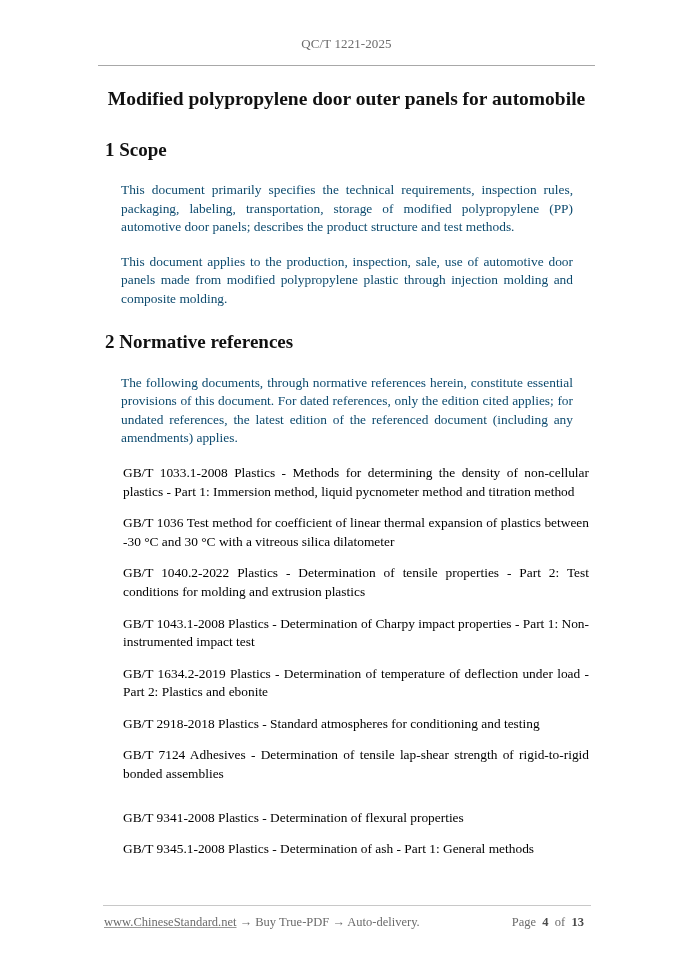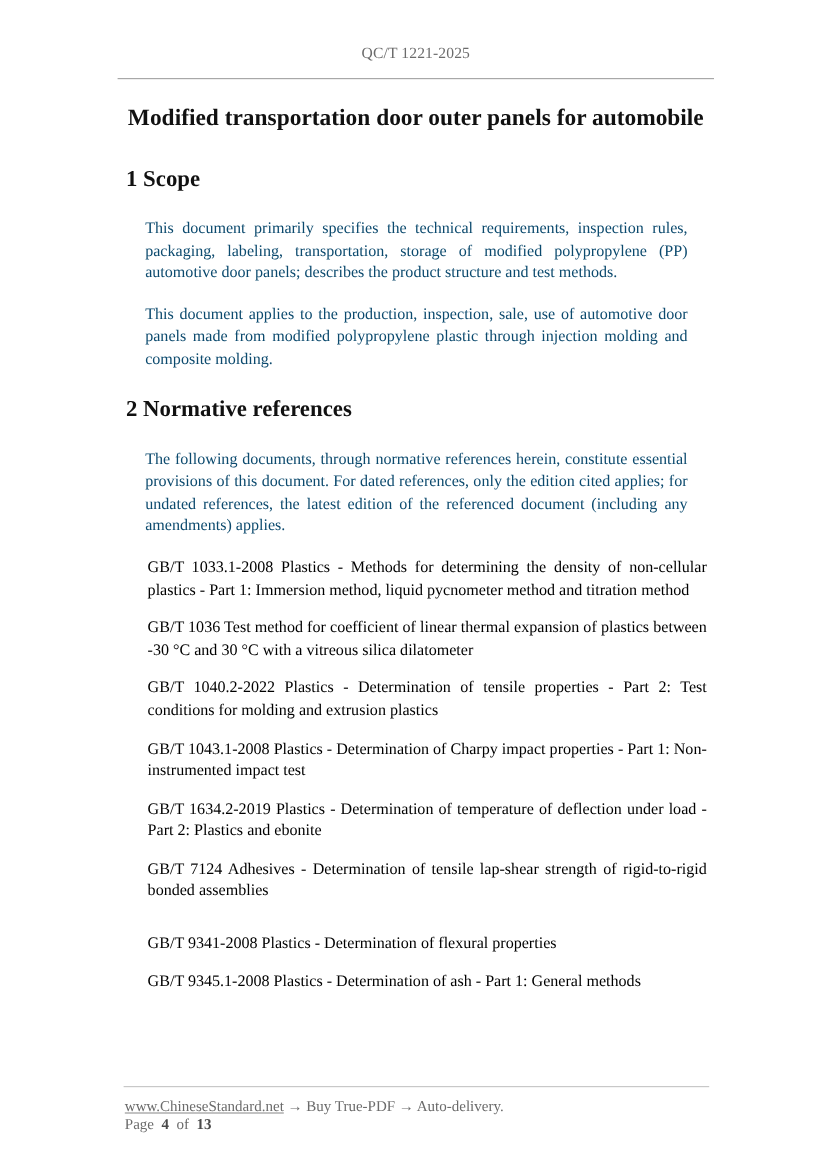--- a/index.html
+++ b/index.html
@@ -85,56 +85,56 @@
     }
     .footer {
       position: absolute;
       left: 104px;
       top: 915px;
       width: 480px;
       font-size: 12.5px;
       color: #6b6b6b;
       display: flex;
       justify-content: space-between;
-      flex-direction: column;
     }
     .footer a {
       color: #6b6b6b;
       text-decoration: underline;
       text-decoration-color: #9a9a9a;
     }
     .footer .page-num b {
       color: #4a4a4a;
     }
   </style>
 </head>
 <body>
 
 <div class="page-header">QC/T 1221-2025</div>
 <div class="header-rule"></div>
 
-<h1 class="doc-title">Modified transportation door outer panels for automobile</h1>
+<h1 class="doc-title">Modified polypropylene door outer panels for automobile</h1>
 
 <div class="content">
   <section>
     <h2 class="section-heading">1 Scope</h2>
     <p class="para" style="margin-top:19px">This document primarily specifies the technical requirements, inspection rules, packaging, labeling, transportation, storage of modified polypropylene (PP) automotive door panels; describes the product structure and test methods.</p>
     <p class="para" style="margin-top:9px">This document applies to the production, inspection, sale, use of automotive door panels made from modified polypropylene plastic through injection molding and composite molding.</p>
   </section>
 
   <section style="margin-top:21px">
     <h2 class="section-heading">2 Normative references</h2>
     <p class="para" style="margin-top:20px">The following documents, through normative references herein, constitute essential provisions of this document. For dated references, only the edition cited applies; for undated references, the latest edition of the referenced document (including any amendments) applies.</p>
 
     <div class="refs">
       <p class="ref-item" style="margin-top:10px">GB/T 1033.1-2008 Plastics - Methods for determining the density of non-cellular plastics - Part 1: Immersion method, liquid pycnometer method and titration method</p>
       <p class="ref-item" style="margin-top:13px">GB/T 1036 Test method for coefficient of linear thermal expansion of plastics between -30 °C and 30 °C with a vitreous silica dilatometer</p>
       <p class="ref-item" style="margin-top:13px">GB/T 1040.2-2022 Plastics - Determination of tensile properties - Part 2: Test conditions for molding and extrusion plastics</p>
       <p class="ref-item" style="margin-top:13px">GB/T 1043.1-2008 Plastics - Determination of Charpy impact properties - Part 1: Non-instrumented impact test</p>
       <p class="ref-item" style="margin-top:13px">GB/T 1634.2-2019 Plastics - Determination of temperature of deflection under load - Part 2: Plastics and ebonite</p>
+      <p class="ref-item" style="margin-top:13px">GB/T 2918-2018 Plastics - Standard atmospheres for conditioning and testing</p>
       <p class="ref-item" style="margin-top:13px">GB/T 7124 Adhesives - Determination of tensile lap-shear strength of rigid-to-rigid bonded assemblies</p>
       <p class="ref-item" style="margin-top:25px">GB/T 9341-2008 Plastics - Determination of flexural properties</p>
       <p class="ref-item" style="margin-top:13px">GB/T 9345.1-2008 Plastics - Determination of ash - Part 1: General methods</p>
     </div>
   </section>
 </div>
 
 <div class="footer-rule"></div>
 <div class="footer">
   <span>

